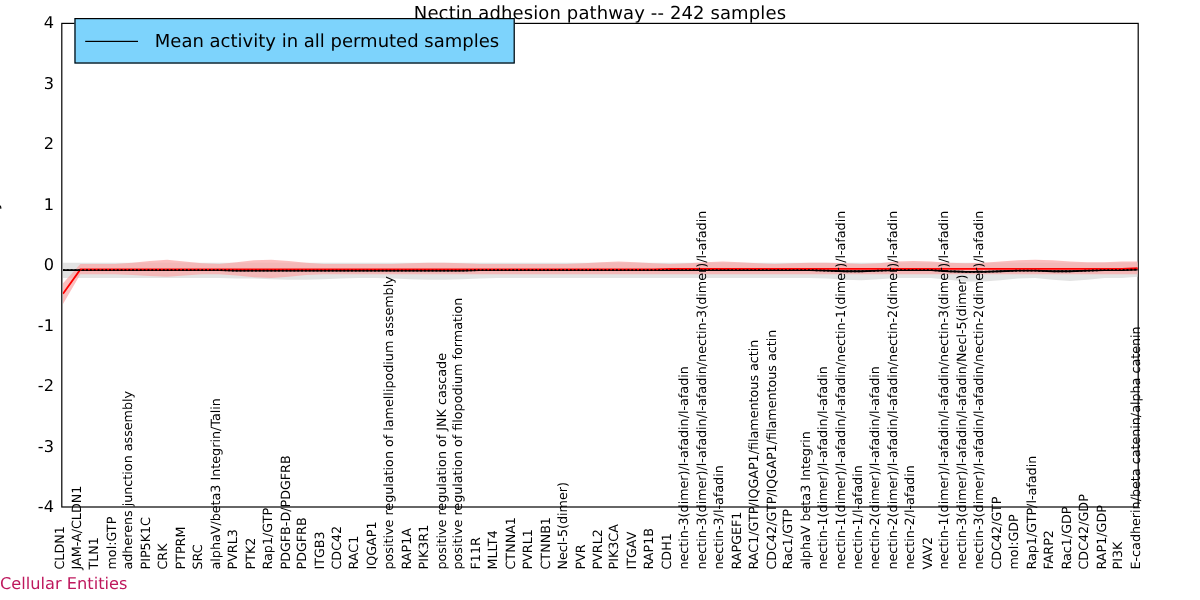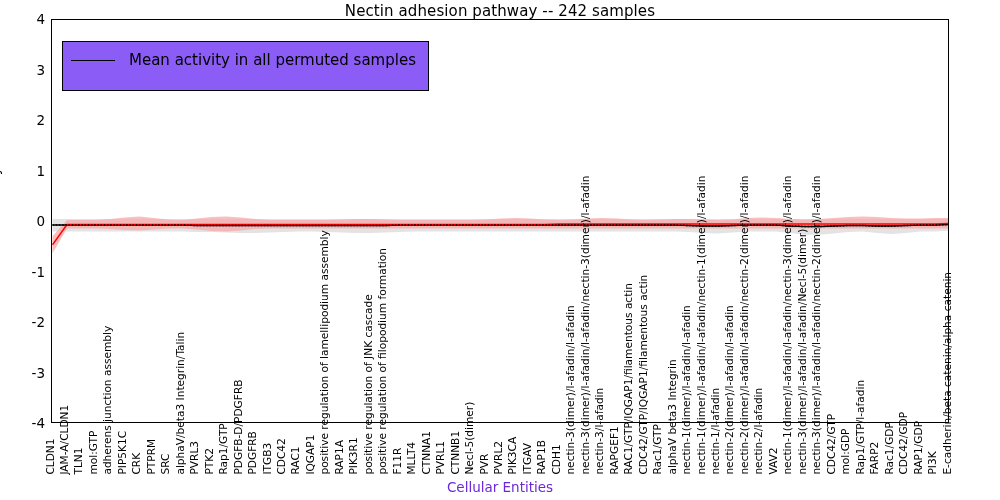--- a/index.html
+++ b/index.html
@@ -24,26 +24,26 @@
   #ylabel{position:absolute;left:-6px;top:221px;font-size:13.5px;color:#000;
           transform:translate(-50%,-50%) rotate(-90deg);white-space:nowrap;}
 
   
   .xtickmark{position:absolute;bottom:-4px;width:1.2px;height:4px;background:#000;}
   .xtickmark.t{bottom:auto;top:-4px;}
   #xlabels{position:absolute;left:51px;top:425px;width:898px;height:50px;}
   .xlab{position:absolute;bottom:0;transform-origin:left bottom;
         transform:rotate(-90deg);white-space:nowrap;font-size:10.6px;
         color:#000;line-height:10.6px;}
-  #xlabel{position:absolute;left:0;top:479px;width:1000px;text-align:center;
-          font-size:13.5px;color:#6d28d9;}
+  #xlabel{position:absolute;left:0;top:479px;width:1000px;text-align:left;
+          font-size:13.5px;color:#be185d;}
 
   
-  #legend{position:absolute;left:62px;top:41px;background:#8b5cf6;
-          border:1.2px solid #000;padding:6px 12px 18px 8px;box-sizing:border-box;}
+  #legend{position:absolute;left:62px;top:15px;background:#7dd3fc;
+          border:1.2px solid #000;padding:6px 12px 6px 8px;box-sizing:border-box;}
   .lgrow{display:flex;align-items:center;height:24px;}
   .lgline{width:44px;height:0;border-top:1.6px solid #000;margin-right:14px;}
   .lgline.red{border-top-color:#ff0000;}
   .lgtxt{font-size:15px;color:#000;white-space:nowrap;}
 </style>
 </head>
 <body>
 
 <div id="fig">
 

